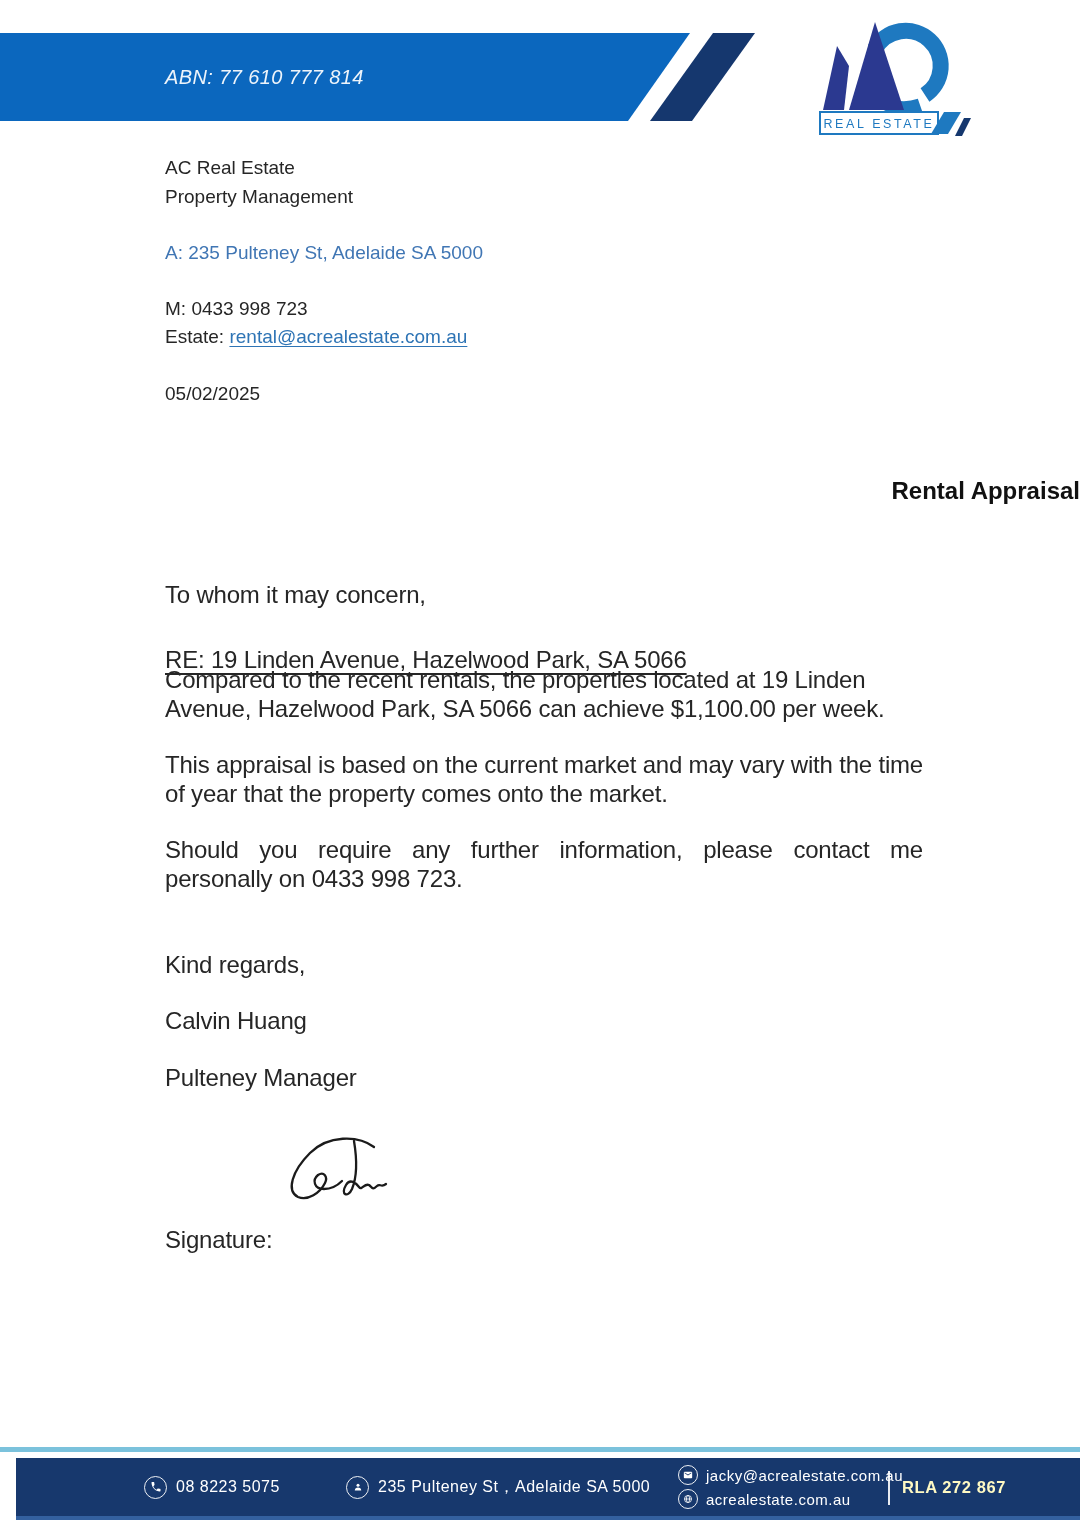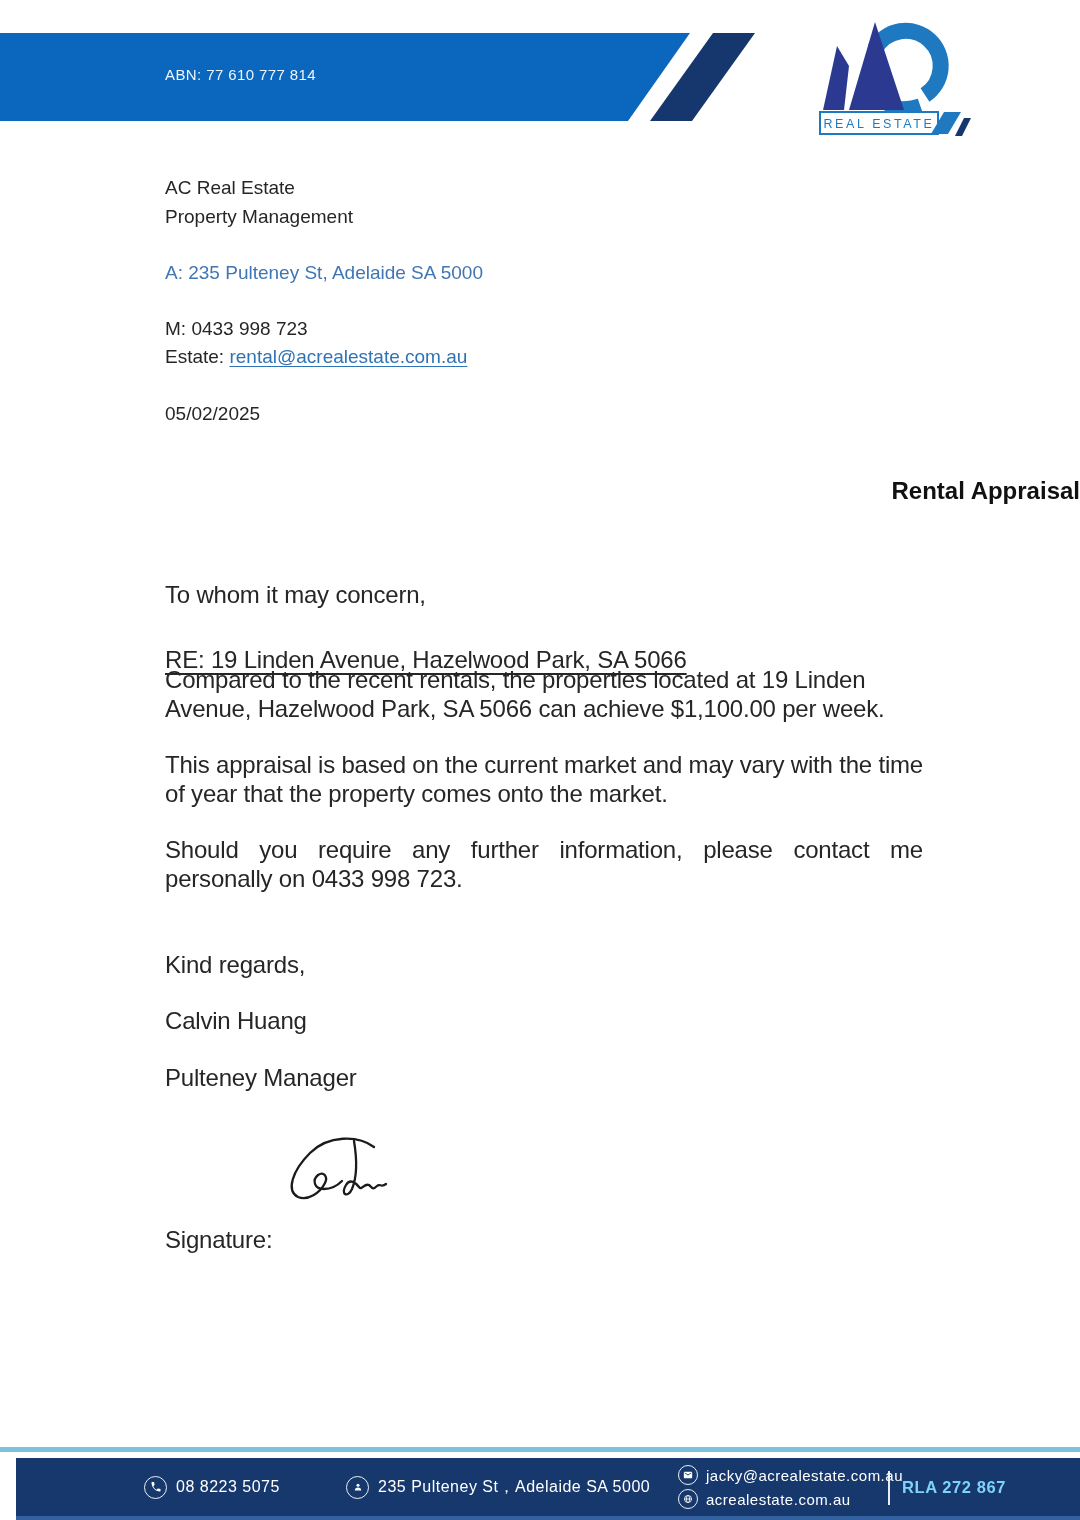--- a/index.html
+++ b/index.html
@@ -13,30 +13,30 @@
     position:absolute; left:0; top:33px; width:690px; height:88px;
     background:#0B67BE;
     clip-path:polygon(0 0,100% 0,calc(100% - 62px) 100%,0 100%);
   }
   .band-slash{
     position:absolute; left:650px; top:33px; width:105px; height:88px;
     background:#15376E;
     clip-path:polygon(63px 0,105px 0,42px 100%,0 100%);
   }
   .abn{
-    position:absolute; left:165px; top:66px; font-size:15px;
-    color:rgba(255,255,255,.93); letter-spacing:.4px;
+    position:absolute; left:165px; top:66px; font-size:20px;
+    color:rgba(255,255,255,.93); letter-spacing:.4px;font-style:italic;
   }
   .logo{position:absolute; left:812px; top:12px;}
   .logo text{
     font-family:"Liberation Sans", sans-serif; font-size:12.5px;
     letter-spacing:2.6px; fill:#1E79C0;
   }
   
-  .line{position:absolute; left:165px; font-size:19px; line-height:24px;margin-top:20px;}
+  .line{position:absolute; left:165px; font-size:19px; line-height:24px;}
   .blue{color:#4076B4;}
   a.maillink{color:#2E74B5; text-decoration:underline; text-underline-offset:3px;}
   
   .title{
     position:absolute; left:0; right:0; top:477px; text-align:right;
     font-size:24px; font-weight:bold; color:#111;
   }
   .para{position:absolute; left:165px; font-size:24px; line-height:29px; letter-spacing:-0.2px;}
   .underlined{text-decoration:underline; text-underline-offset:5px; text-decoration-thickness:1.5px;margin-top:36px;}
   .justified{text-align:justify;}
@@ -52,21 +52,21 @@
   .fgroup.small{font-size:15px;}
   .circle-icon{
     width:21px; height:21px; border:1.6px solid rgba(255,255,255,.92); border-radius:50%;
     display:flex; align-items:center; justify-content:center; flex:0 0 auto;
   }
   .circle-icon.sm{width:18px; height:18px; border-width:1.4px;}
   .stack{display:flex; flex-direction:column; gap:4px;}
   .row{display:flex; align-items:center; gap:8px;}
   .fdivider{position:absolute; left:872px; top:13px; width:2px; height:34px; background:rgba(255,255,255,.9);}
   .rla{position:absolute; left:886px; top:0; height:58px; display:flex; align-items:center;
-       color:#7dd3fc; font-size:16.5px; font-weight:bold; letter-spacing:.6px;}
+       color:#fef9c3; font-size:16.5px; font-weight:bold; letter-spacing:.6px;}
 </style>
 </head>
 <body>
 
 <div class="page">
 
   <div class="band"></div>
   <div class="band-slash"></div>
   <div class="abn">ABN: 77 610 777 814</div>
 

